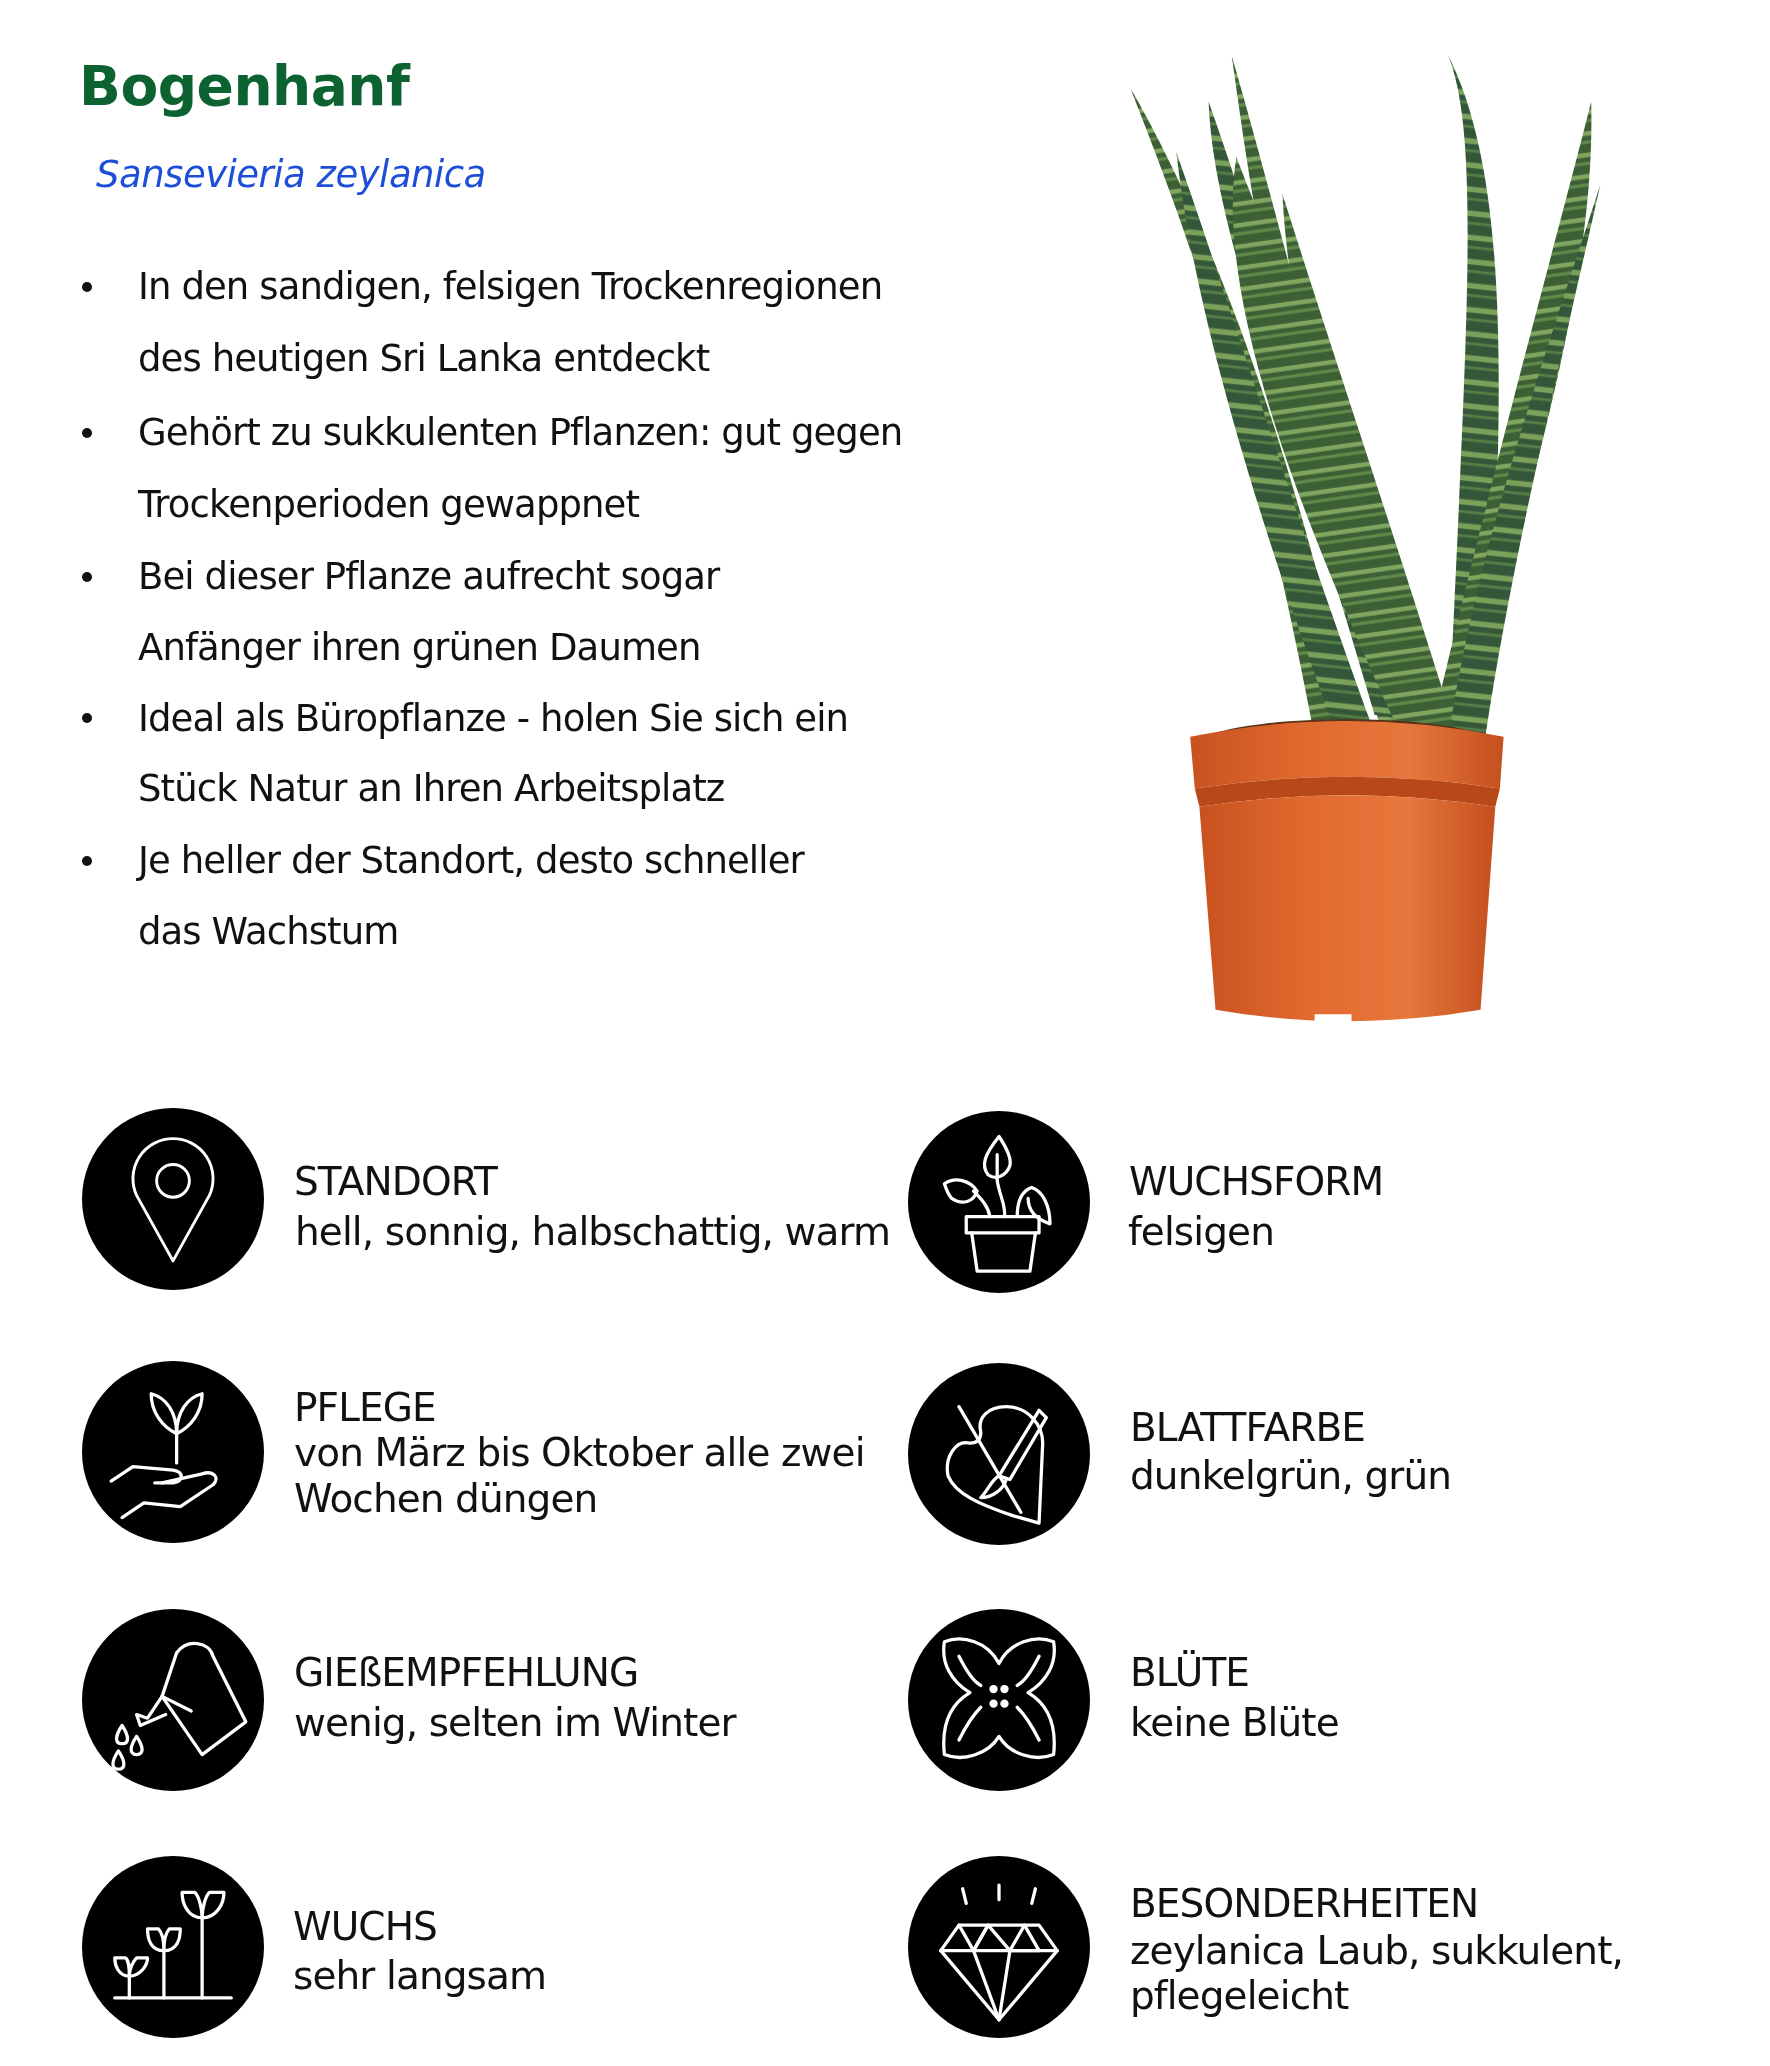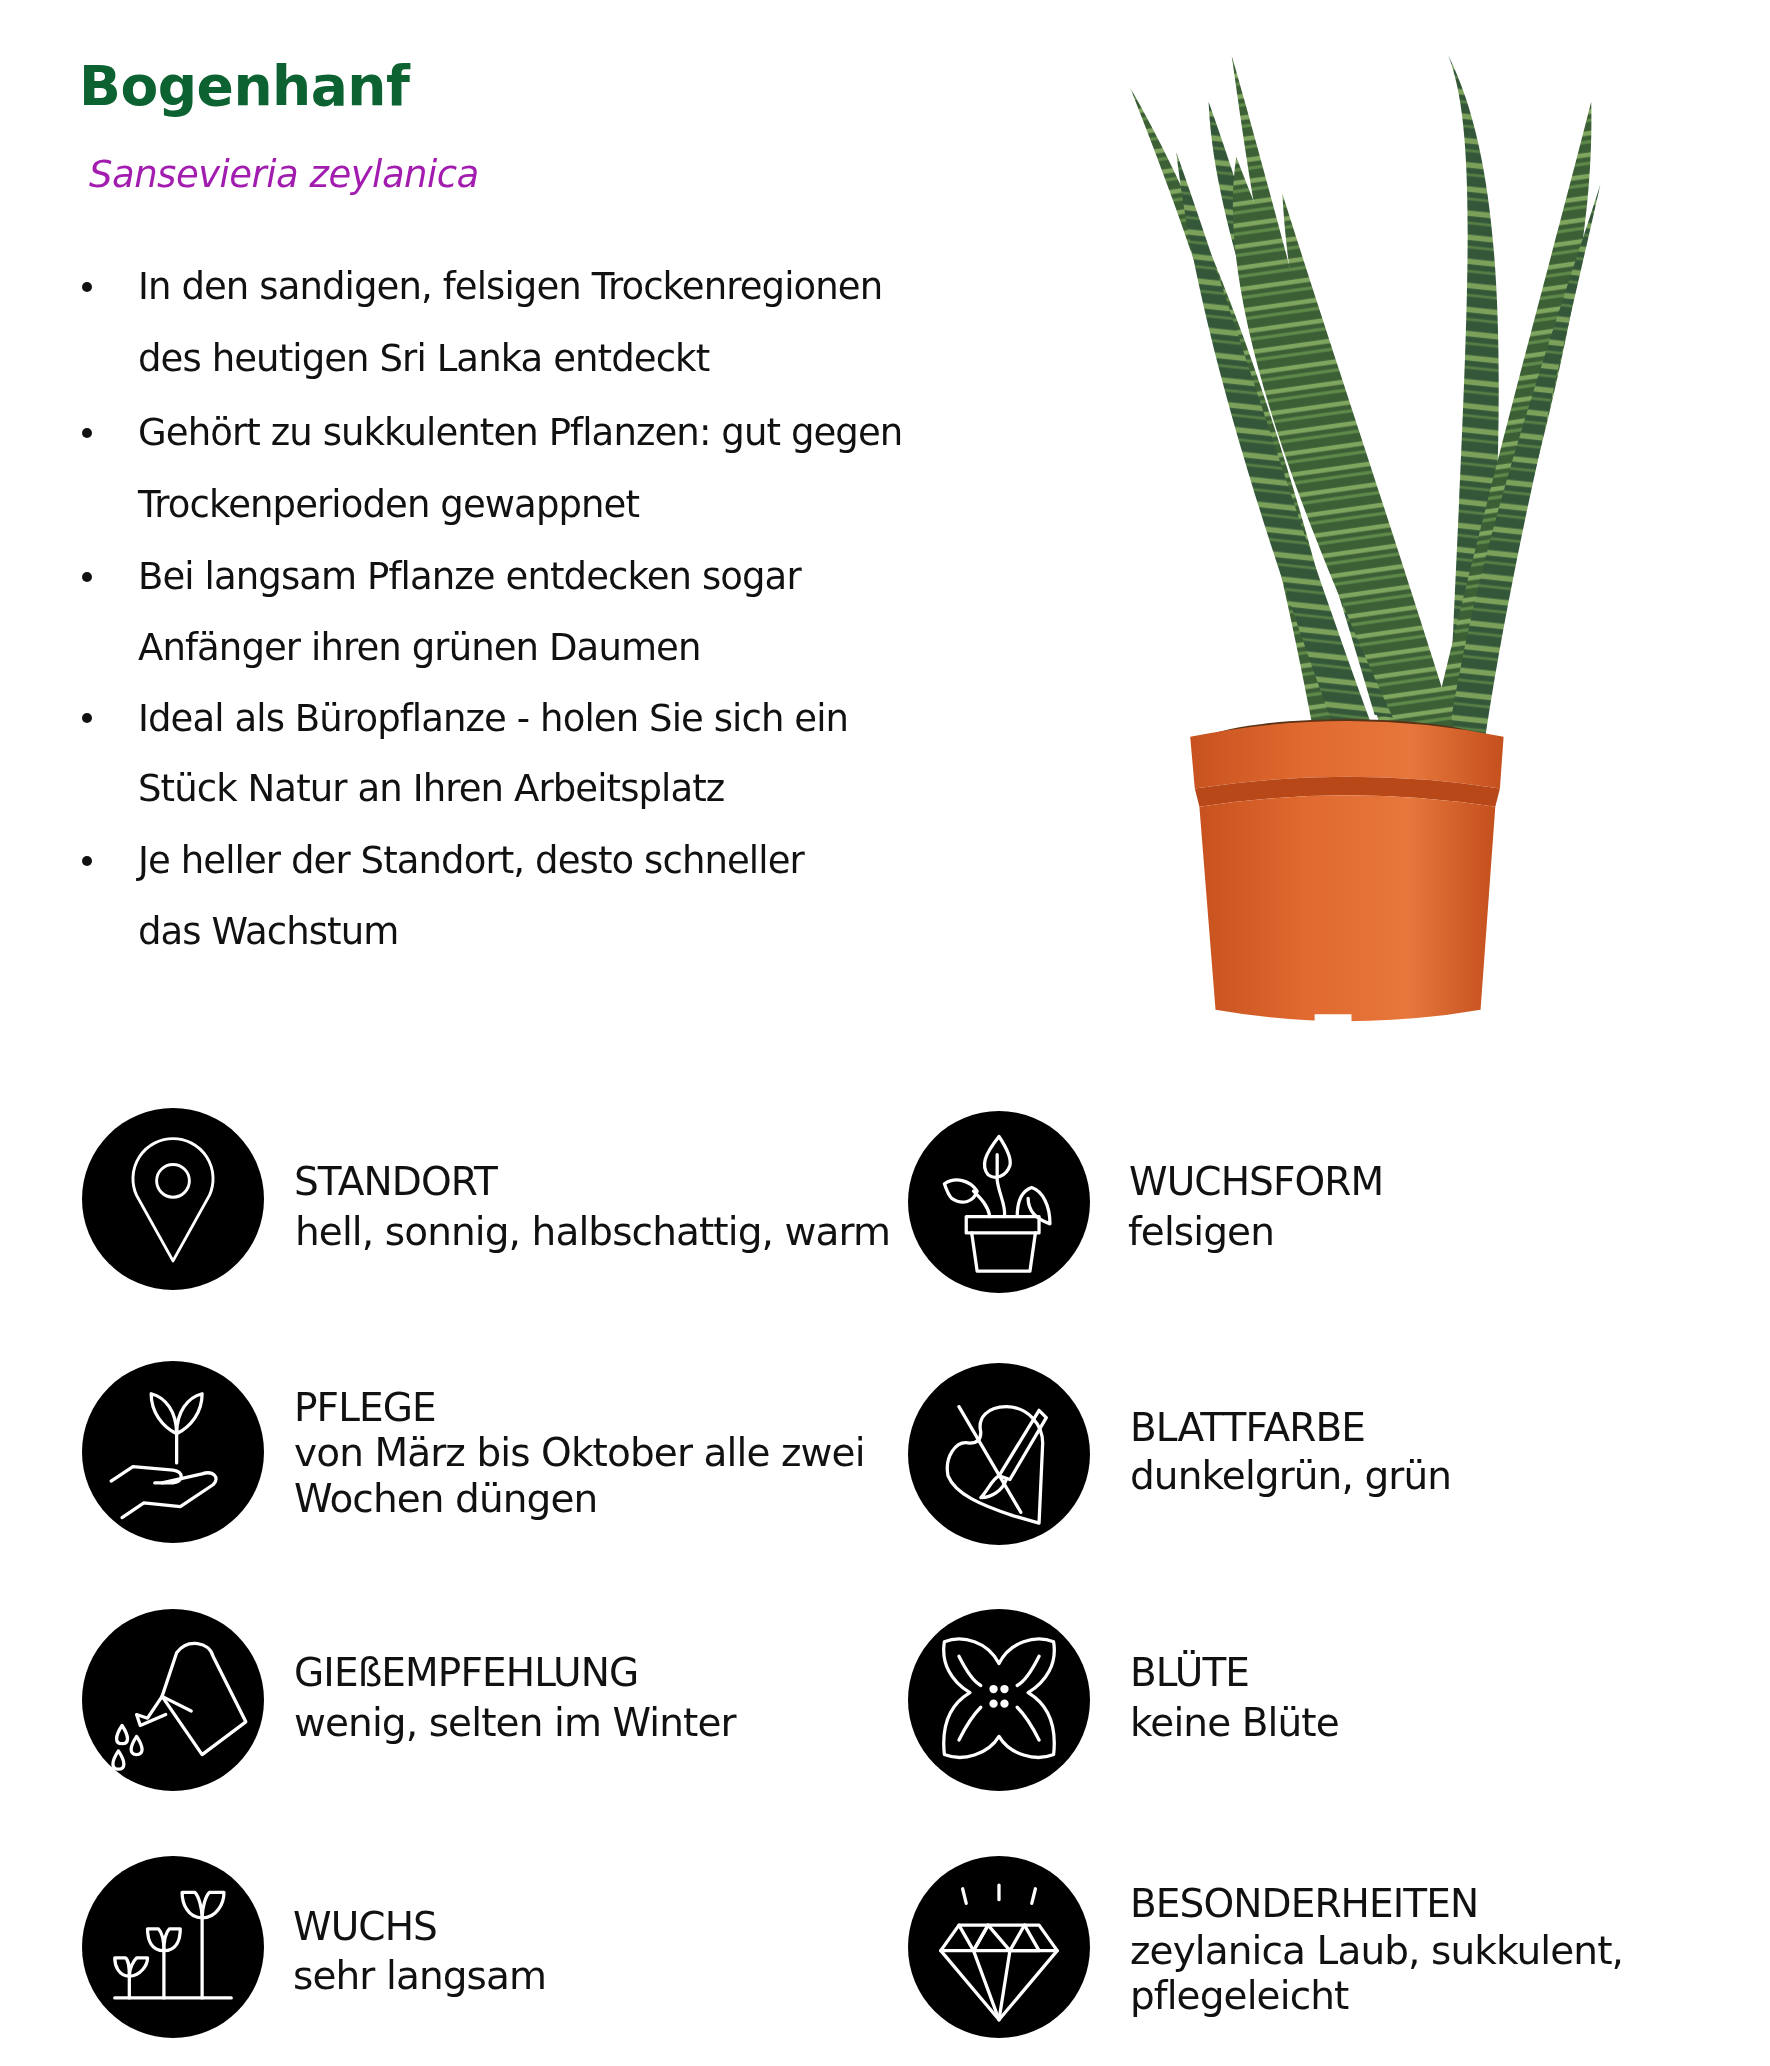--- a/index.html
+++ b/index.html
@@ -1,21 +1,21 @@
 <!DOCTYPE html>
 <html style="font-size:7.4px"><head>
   <meta charset="utf-8">
   <style>
     html, body { margin: 0; padding: 0; background: #ffffff; }
     body { width: 1771px; height: 2066px; position: relative; overflow: hidden;
            font-family: "Liberation Sans", "DejaVu Sans", sans-serif; color: #111; }
     .abs { position: absolute; }
     .title { left: 79px; top: 59px; font-size: 55px; font-weight: bold; color: #0d6232;
              letter-spacing: -0.5px; line-height: 1; font-family: "DejaVu Sans", sans-serif; }
-    .subtitle { left: 89px; top: 156px; font-size: 37px; font-style: italic; color: #a21caf;
+    .subtitle { left: 96px; top: 156px; font-size: 37px; font-style: italic; color: #1d4ed8;
                 line-height: 1; font-family: "DejaVu Sans", sans-serif; letter-spacing: -0.5px; }
     .bullets { left: 0; top: 0; }
     .bullet-item { position: absolute; left: 0; width: 1015px; }
     .bullet-dot { position: absolute; left: 82px; width: 10px; height: 10px; border-radius: 50%; background: #111; }
     .bullet-line { position: absolute; left: 138px; font-size: 37px; line-height: 1; white-space: nowrap;
                    font-family: "DejaVu Sans", sans-serif; letter-spacing: -0.9px; color: #111; }
     .plant { left: 1098px; top: 46px; width: 507px; height: 987px; }
     .feature { position: absolute; }
     .icon-circle { position: absolute; width: 182px; height: 182px; border-radius: 50%; background: #000; }
     .icon-circle svg { width: 100%; height: 100%; display: block; }
@@ -36,21 +36,21 @@
     <div class="bullet-line" style="top:268px">In den sandigen, felsigen Trockenregionen</div>
     <div class="bullet-line" style="top:340px">des heutigen Sri Lanka entdeckt</div>
   </div>
   <div class="bullet-item" style="top:0">
     <div class="bullet-dot" style="top:428px"></div>
     <div class="bullet-line" style="top:414px">Gehört zu sukkulenten Pflanzen: gut gegen</div>
     <div class="bullet-line" style="top:486px">Trockenperioden gewappnet</div>
   </div>
   <div class="bullet-item" style="top:0">
     <div class="bullet-dot" style="top:572px"></div>
-    <div class="bullet-line" style="top:558px">Bei langsam Pflanze entdecken sogar</div>
+    <div class="bullet-line" style="top:558px">Bei dieser Pflanze aufrecht sogar</div>
     <div class="bullet-line" style="top:629px">Anfänger ihren grünen Daumen</div>
   </div>
   <div class="bullet-item" style="top:0">
     <div class="bullet-dot" style="top:713px"></div>
     <div class="bullet-line" style="top:700px">Ideal als Büropflanze - holen Sie sich ein</div>
     <div class="bullet-line" style="top:770px">Stück Natur an Ihren Arbeitsplatz</div>
   </div>
   <div class="bullet-item" style="top:0">
     <div class="bullet-dot" style="top:856px"></div>
     <div class="bullet-line" style="top:842px">Je heller der Standort, desto schneller</div>

